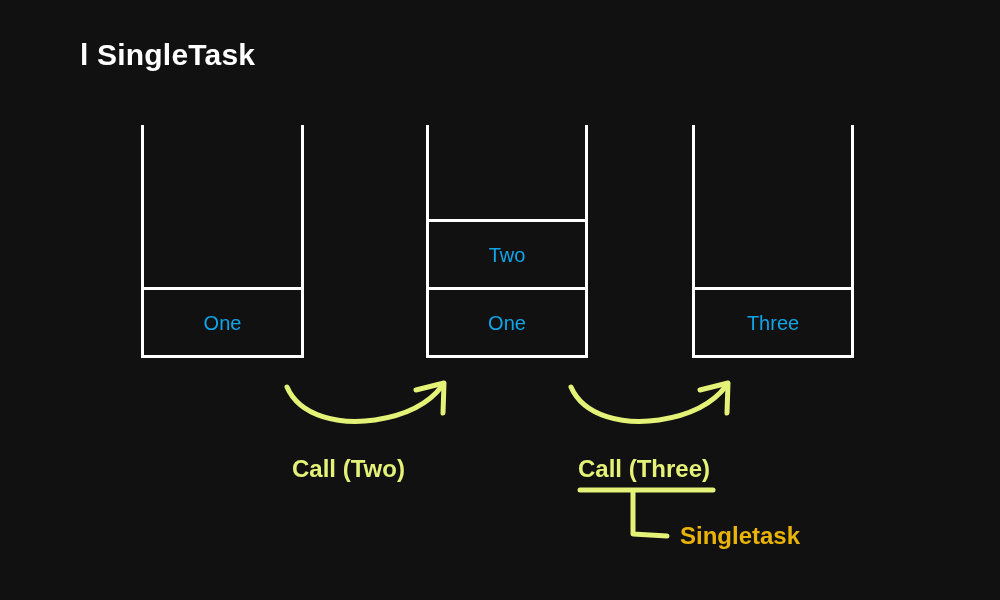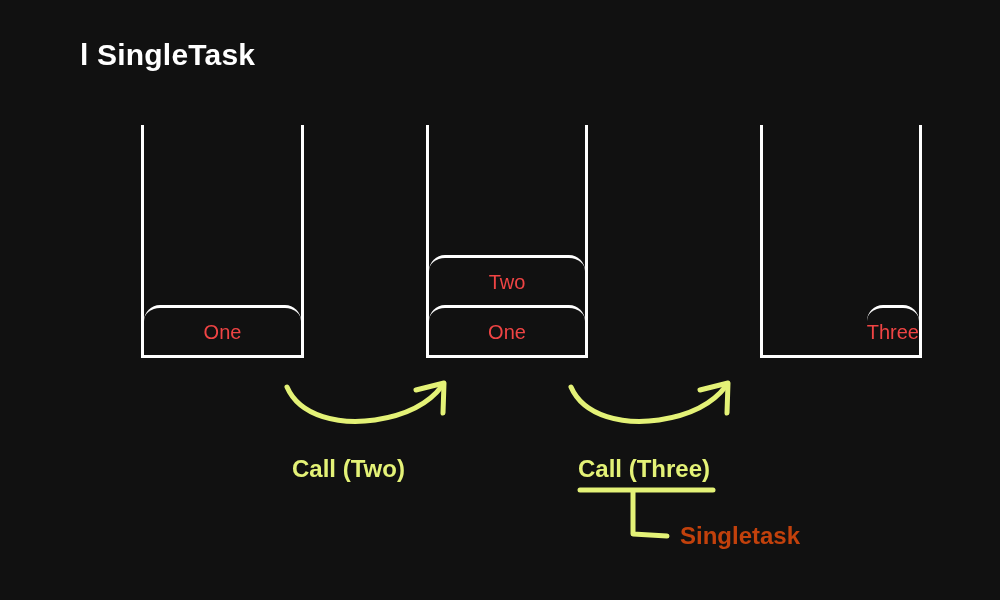--- a/index.html
+++ b/index.html
@@ -36,34 +36,33 @@
     border-left: 3px solid #ffffff;
     border-right: 3px solid #ffffff;
     border-bottom: 3px solid #ffffff;
     border-top: none;
     display: flex;
     flex-direction: column;
     justify-content: flex-end;
   }
   .stack-cell {
     box-sizing: border-box;
-    height: 50px;
+    height: 68px;
     border-top: 3px solid #ffffff;
-    color: #ef4444;
+    color: #0ea5e9;
     font-size: 20px;
     display: flex;
     align-items: center;
     justify-content: center;
     line-height: 1;
-    border-radius: 16px;
   }
 
   #stack-1 { left: 141px; top: 125px; width: 163px; height: 233px; }
   #stack-2 { left: 426px; top: 125px; width: 162px; height: 233px; }
-  #stack-3 { left: 760px; top: 125px; width: 162px; height: 233px; align-items: flex-end; }
+  #stack-3 { left: 692px; top: 125px; width: 162px; height: 233px; }
 
   
   #annotations {
     position: absolute;
     left: 0;
     top: 0;
     width: 1000px;
     height: 600px;
     pointer-events: none;
   }
@@ -77,21 +76,21 @@
     white-space: nowrap;
     line-height: 1;
   }
   #call-label-1 { left: 292px; top: 457px; }
   #call-label-2 { left: 578px; top: 457px; }
 
   #singletask-label {
     position: absolute;
     left: 680px;
     top: 524px;
-    color: #c2410c;
+    color: #eab308;
     font-size: 24px;
     font-weight: bold;
     white-space: nowrap;
     line-height: 1;
   }
 </style>
 </head>
 <body>
 
 <div id="slide">

